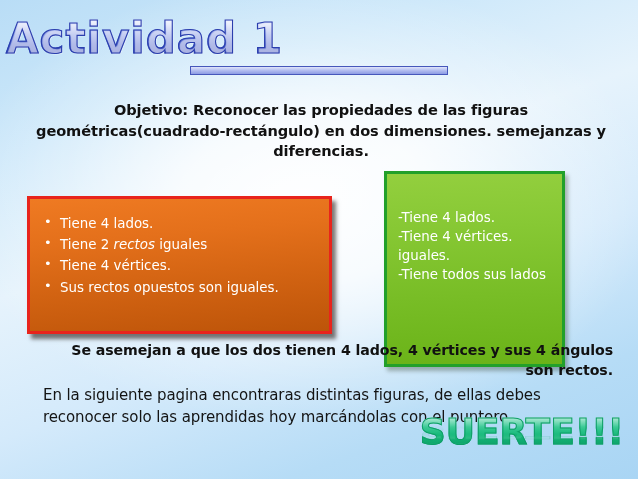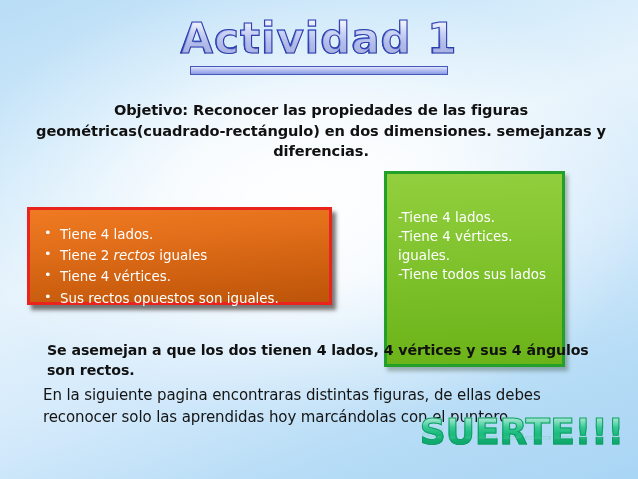--- a/index.html
+++ b/index.html
@@ -32,21 +32,20 @@
         #b6dcf6 82%,
         #a9d5f4 100%);
   }
 
   
   #title-block {
     position: absolute;
     left: 0;
     top: 18px;
     width: 638px;
-    text-align: center;
   }
   .wordart-title {
     display: inline-block;
     font-family: "DejaVu Sans", sans-serif;
     font-size: 42px;
     font-weight: bold;
     letter-spacing: 1px;
     line-height: 1;
     background: linear-gradient(180deg,
         #f2f5ff 0%,
@@ -88,30 +87,29 @@
     letter-spacing: -0.1px;
     text-align: center;
   }
 
   
   #orange-box {
     position: absolute;
     left: 27px;
     top: 196px;
     width: 305px;
-    height: 98px;
+    height: 138px;
     box-sizing: border-box;
     border: 3px solid #e8241c;
     background: linear-gradient(175deg,
         #ef7a22 0%,
         #e4701b 30%,
         #d26312 62%,
         #bd5409 100%);
     box-shadow: 4px 5px 4px rgba(20,10,0,0.55);
-    margin-top: 11px;
   }
   #orange-list {
     margin: 0;
     padding: 14px 8px 0 30px;
     list-style: none;
   }
   #orange-list li {
     position: relative;
     color: #ffffff;
     font-family: "DejaVu Sans", sans-serif;
@@ -166,20 +164,21 @@
     top: 341px;
     width: 566px;
   }
   #bottom-bold {
     font-family: "DejaVu Sans", sans-serif;
     font-size: 14.2px;
     font-weight: bold;
     color: #111111;
     line-height: 1.40;
     letter-spacing: -0.1px;
+    text-align: right;
   }
   #bottom-regular {
     margin-top: 4px;
     margin-left: -4px;
     font-family: "DejaVu Sans", sans-serif;
     font-size: 15px;
     font-weight: normal;
     color: #141414;
     line-height: 1.45;
     letter-spacing: -0.1px;

